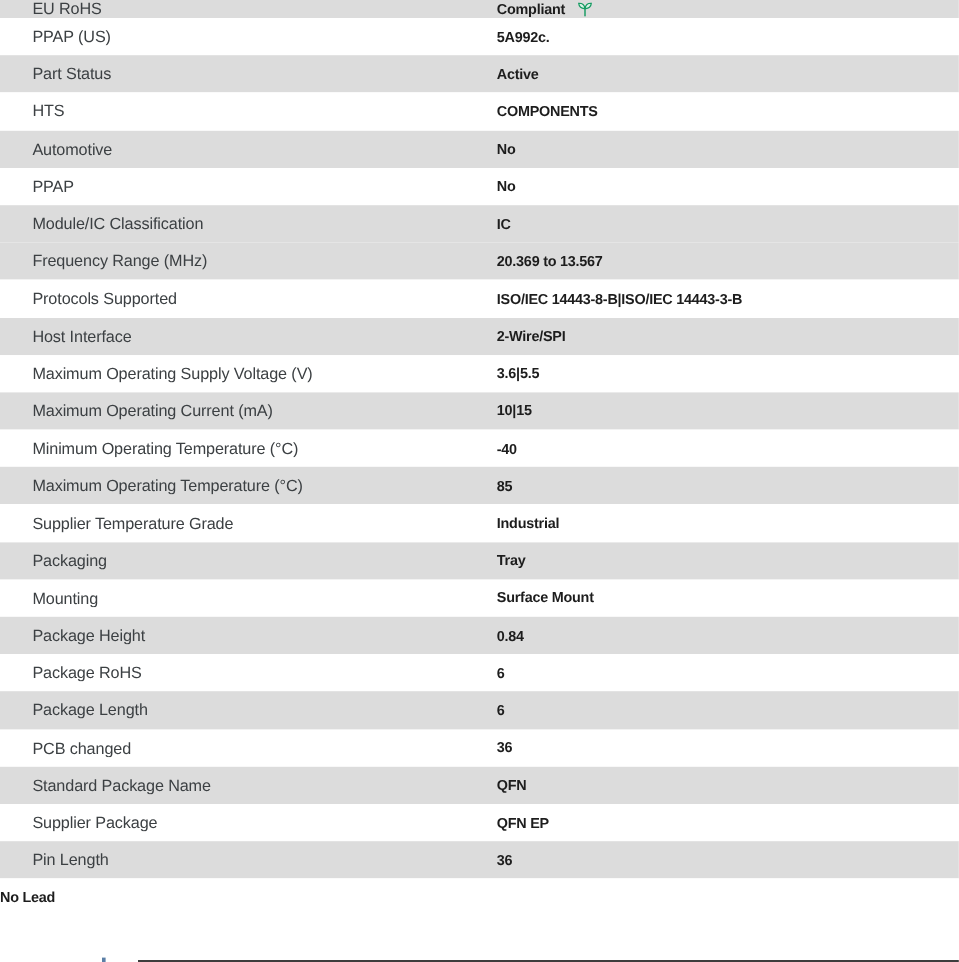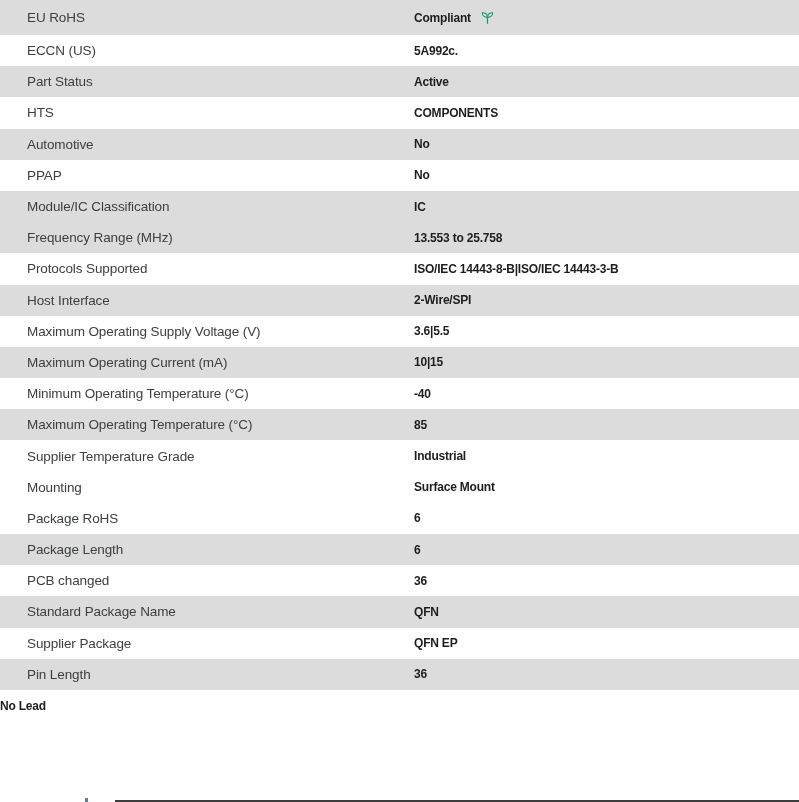--- a/index.html
+++ b/index.html
@@ -7,21 +7,21 @@
     width:799px;height:802px;overflow:hidden;position:relative;
     font-family:"Liberation Sans","DejaVu Sans",sans-serif;
     -webkit-font-smoothing:antialiased;
   }
   .spec-table{position:absolute;top:0;left:0;width:799px;}
   .spec-row{
     display:flex;align-items:center;height:31.2px;width:100%;
     background:#ffffff;box-sizing:border-box;
   }
   .spec-row.alt{background:#dcdcdc;}
-  .spec-row.first{height:35px;}
+  .spec-row.first{height:15px;}
   .cell-label{
     width:414px;flex:0 0 414px;box-sizing:border-box;padding-left:27px;
     font-size:13.5px;color:#3c4043;letter-spacing:-0.1px;
     white-space:nowrap;overflow:hidden;
   }
   .cell-value{
     flex:1 1 auto;display:flex;align-items:flex-end;
     font-size:12px;font-weight:700;color:#1d1d1d;letter-spacing:-0.2px;
     white-space:nowrap;overflow:hidden;
   }
@@ -42,21 +42,21 @@
       <div class="cell-value">
         <span>Compliant</span>
         <span class="leaf-icon"><svg width="15" height="15" viewBox="0 0 16 16">
             <path d="M8 14 C8 10.5 8 9 8 7.2" stroke="#169b62" stroke-width="1.3" fill="none" stroke-linecap="round"></path>
             <path d="M7.8 7.6 C4.8 7.8 2.6 6 2.4 2.9 C5.6 2.7 7.8 4.5 7.8 7.6 Z" fill="#d9f2e5" stroke="#169b62" stroke-width="1.1"></path>
             <path d="M8.2 7.6 C11.2 7.8 13.4 6 13.6 2.9 C10.4 2.7 8.2 4.5 8.2 7.6 Z" fill="#d9f2e5" stroke="#169b62" stroke-width="1.1"></path>
           </svg></span>
       </div>
     </div>
     <div class="spec-row">
-      <div class="cell-label">ECCN (US)</div>
+      <div class="cell-label">PPAP (US)</div>
       <div class="cell-value">
         <span>5A992c.</span>
       </div>
     </div>
     <div class="spec-row alt">
       <div class="cell-label">Part Status</div>
       <div class="cell-value">
         <span>Active</span>
       </div>
     </div>
@@ -80,21 +80,21 @@
     </div>
     <div class="spec-row alt">
       <div class="cell-label">Module/IC Classification</div>
       <div class="cell-value">
         <span>IC</span>
       </div>
     </div>
     <div class="spec-row alt">
       <div class="cell-label">Frequency Range (MHz)</div>
       <div class="cell-value">
-        <span>13.553 to 25.758</span>
+        <span>20.369 to 13.567</span>
       </div>
     </div>
     <div class="spec-row">
       <div class="cell-label">Protocols Supported</div>
       <div class="cell-value">
         <span>ISO/IEC 14443-8-B|ISO/IEC 14443-3-B</span>
       </div>
     </div>
     <div class="spec-row alt">
       <div class="cell-label">Host Interface</div>
@@ -125,24 +125,36 @@
       <div class="cell-value">
         <span>85</span>
       </div>
     </div>
     <div class="spec-row">
       <div class="cell-label">Supplier Temperature Grade</div>
       <div class="cell-value">
         <span>Industrial</span>
       </div>
     </div>
+    <div class="spec-row alt">
+      <div class="cell-label">Packaging</div>
+      <div class="cell-value">
+        <span>Tray</span>
+      </div>
+    </div>
     <div class="spec-row">
       <div class="cell-label">Mounting</div>
       <div class="cell-value">
         <span>Surface Mount</span>
+      </div>
+    </div>
+    <div class="spec-row alt">
+      <div class="cell-label">Package Height</div>
+      <div class="cell-value">
+        <span>0.84</span>
       </div>
     </div>
     <div class="spec-row">
       <div class="cell-label">Package RoHS</div>
       <div class="cell-value">
         <span>6</span>
       </div>
     </div>
     <div class="spec-row alt">
       <div class="cell-label">Package Length</div>

